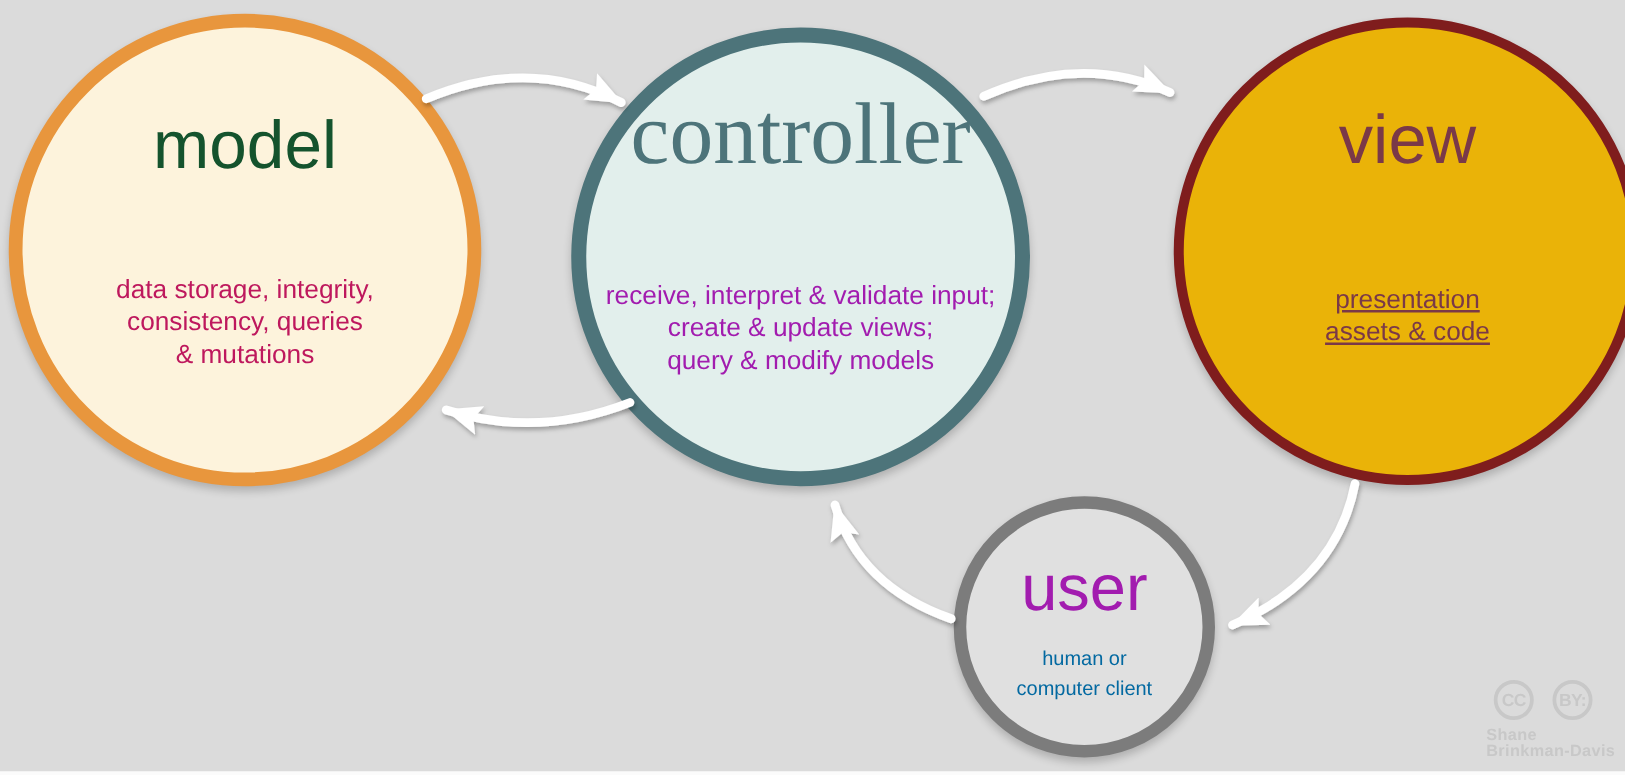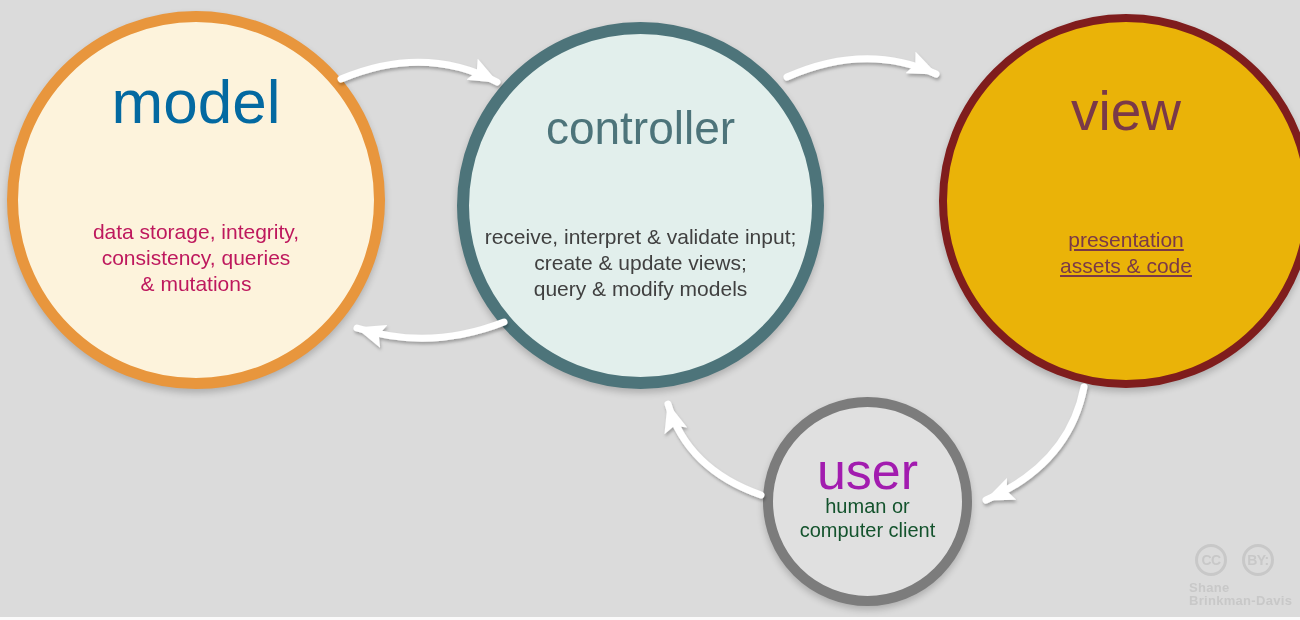--- a/index.html
+++ b/index.html
@@ -16,37 +16,37 @@
     position:absolute;left:0;width:100%;text-align:center;
     line-height:1;white-space:nowrap;
   }
   .node-desc{
     position:absolute;left:0;width:100%;text-align:center;
     white-space:pre-line;
   }
   
   .node.model{left:7px;top:11px;width:378px;height:378px;
     border:11px solid #e8963d;background:#fdf3dc;}
-  .model .node-title{top:49px;font-size:62px;color:#0369a1;}
+  .model .node-title{top:67px;font-size:54px;color:#14532d;}
   .model .node-desc{top:197px;font-size:21px;line-height:26px;color:#be185d;}
   
   .node.controller{left:457px;top:22px;width:367px;height:367px;
     border:12px solid #4d747a;background:#e2efec;}
-  .controller .node-title{top:71px;font-size:46px;color:#4d747a;}
-  .controller .node-desc{top:190px;font-size:21px;line-height:26px;color:#404040;}
+  .controller .node-title{top:39px;font-size:70px;color:#4d747a;font-family:Liberation Serif, serif;}
+  .controller .node-desc{top:190px;font-size:21px;line-height:26px;color:#a21caf;}
   
   .node.view{left:939px;top:14px;width:374px;height:374px;
     border:8px solid #7f1d1d;background:#eab308;}
   .view .node-title{top:62px;font-size:55px;color:#7a3948;}
   .view .node-desc{top:205px;font-size:21px;line-height:26px;color:#7a3948;text-decoration:underline;}
   
   .node.user{left:763px;top:397px;width:209px;height:209px;
     border:10px solid #7c7c7c;background:#e0e0e0;}
   .user .node-title{top:38px;font-size:52px;color:#a21caf;}
-  .user .node-desc{top:87px;font-size:20px;line-height:24px;color:#14532d;}
+  .user .node-desc{top:109px;font-size:16px;line-height:24px;color:#0369a1;}
 
   .arrows{position:absolute;left:0;top:0;pointer-events:none;}
 
   .attribution{position:absolute;left:1189px;top:544px;color:#c8c8c8;}
   .badges{display:flex;gap:15px;margin-left:6px;}
   .badge{
     width:32px;height:32px;box-sizing:border-box;border:3px solid #c8c8c8;
     border-radius:50%;display:flex;align-items:center;justify-content:center;
     font-weight:bold;font-size:14px;letter-spacing:-0.5px;
   }

